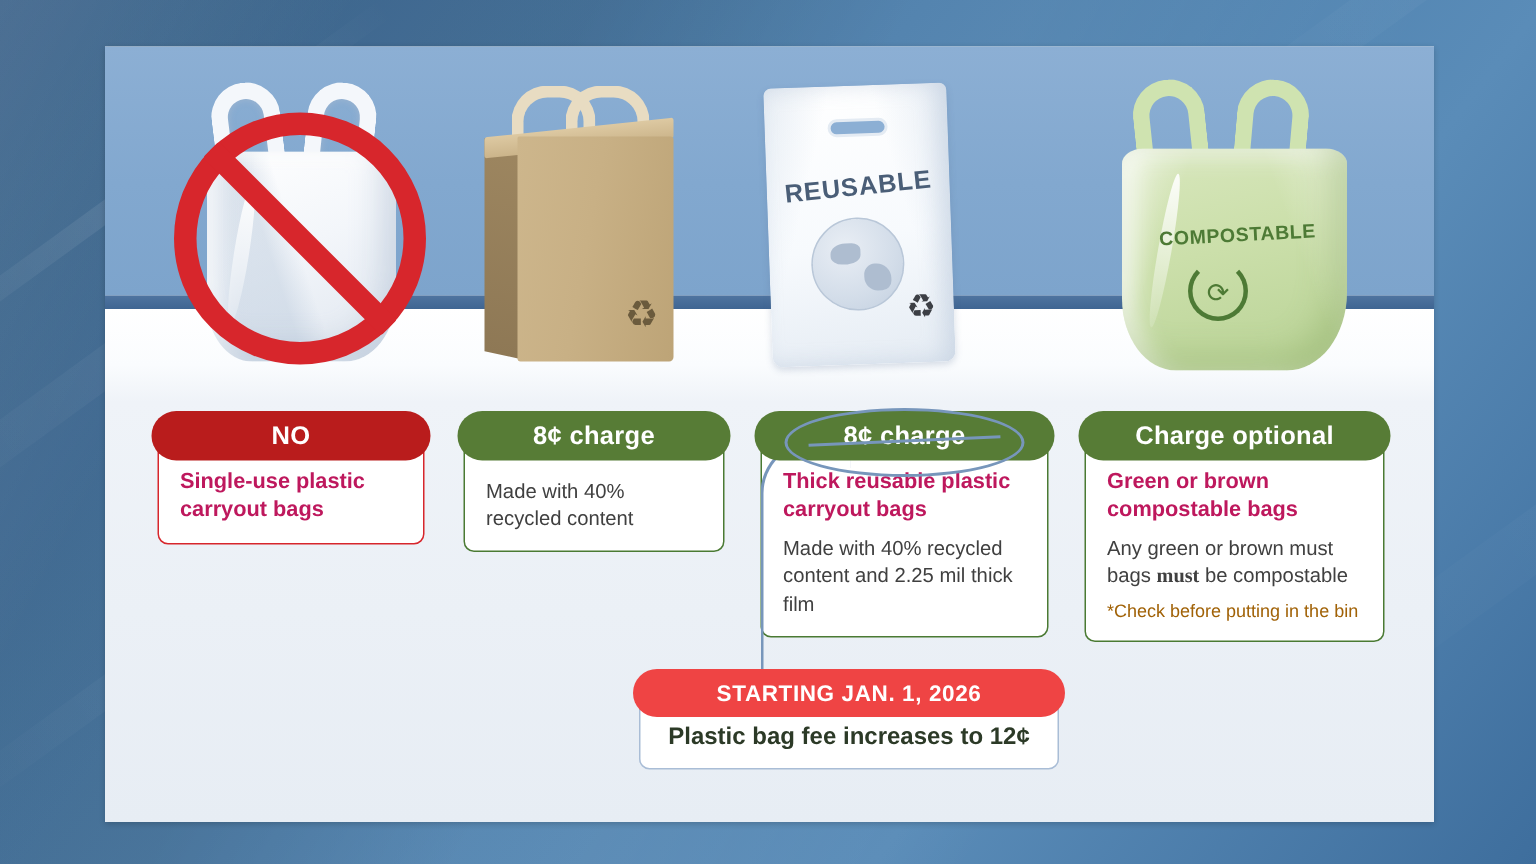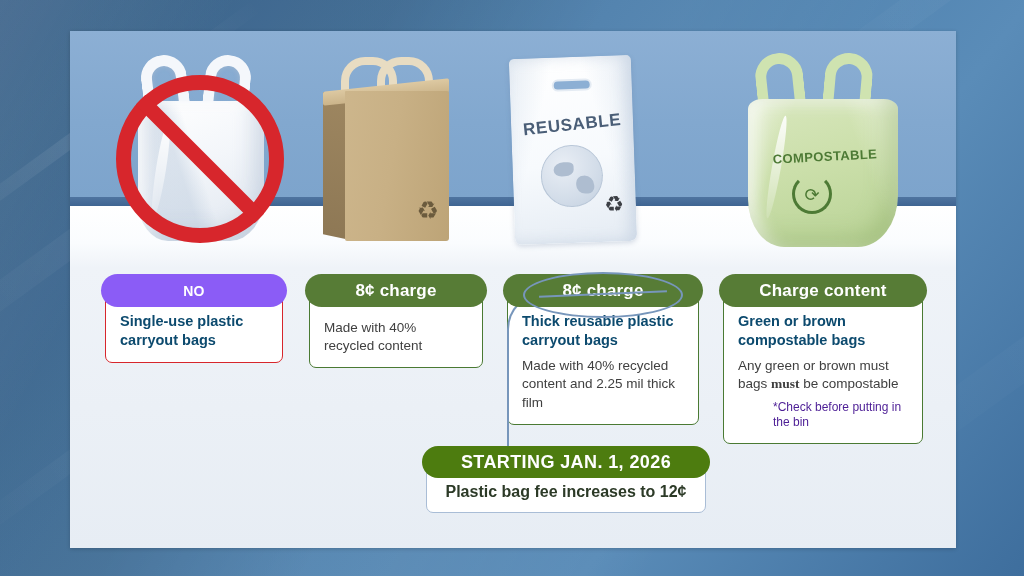--- a/index.html
+++ b/index.html
@@ -249,38 +249,37 @@
   .card-body {
     margin: -15px 4px 0 4px;
     background: #ffffff;
     border: 1.6px solid #4a7a33;
     border-radius: 7px;
     padding: 19px 14px 12px 14px;
   }
   .card.red .card-body { border-color: #d7262c; }
   .line-bold {
     font-weight: bold; font-size: 14.5px; line-height: 1.32;
-    color: #0c4a6e;
+    color: #be185d;
   }
   .line-sub {
     margin-top: 7px;
     font-size: 13.5px; line-height: 1.35;
     color: #404040;
   }
   .line-note {
     margin-top: 6px;
     font-size: 12px; line-height: 1.3;
-    color: #4c1d95;
-    margin-left: 35px;
+    color: #a16207;
   }
   .line-sub b { font-weight: bold; font-family: Liberation Serif, serif; }
 
   
   #card-1 { left: 31px;  width: 186px; }
-  #card-1 .card-head { background: #8b5cf6; font-size: 14px; }
+  #card-1 .card-head { background: #b91c1c; font-size: 17px; }
   #card-2 { left: 235px; width: 182px; }
   #card-3 { left: 433px; width: 200px; }
   #card-4 { left: 649px; width: 208px; }
   #card-2 .card-head, #card-3 .card-head, #card-4 .card-head {
     background: #577c36; font-size: 17px;
   }
 
   
   #annot-circle {
     position: absolute;
@@ -311,22 +310,22 @@
   }
 
   
   #callout {
     position: absolute;
     left: 352px; top: 415px;
     width: 288px;
     z-index: 3;
   }
   #callout .card-head {
-    background: #4d7c0f;
-    font-size: 18px;
+    background: #ef4444;
+    font-size: 15px;
     letter-spacing: .4px;
     height: 32px;
   }
   #callout .card-body {
     border-color: #a9bdd6;
     padding: 17px 10px 10px 10px;
     text-align: center;
   }
   #callout .line-bold {
     font-size: 16px;
@@ -404,21 +403,21 @@
 
       <div class="card" id="card-3">
         <div class="card-head">8¢ charge</div>
         <div class="card-body">
           <div class="line-bold">Thick reusable plastic carryout bags</div>
           <div class="line-sub">Made with 40% recycled content and 2.25 mil thick film</div>
         </div>
       </div>
 
       <div class="card" id="card-4">
-        <div class="card-head">Charge content</div>
+        <div class="card-head">Charge optional</div>
         <div class="card-body">
           <div class="line-bold">Green or brown compostable bags</div>
           <div class="line-sub"><span>Any green or brown must bags </span><b>must</b><span> be compostable</span></div>
           <div class="line-note">*Check before putting in the bin</div>
         </div>
       </div>
 
     </div>
 
     <div id="annot-lead"></div>

